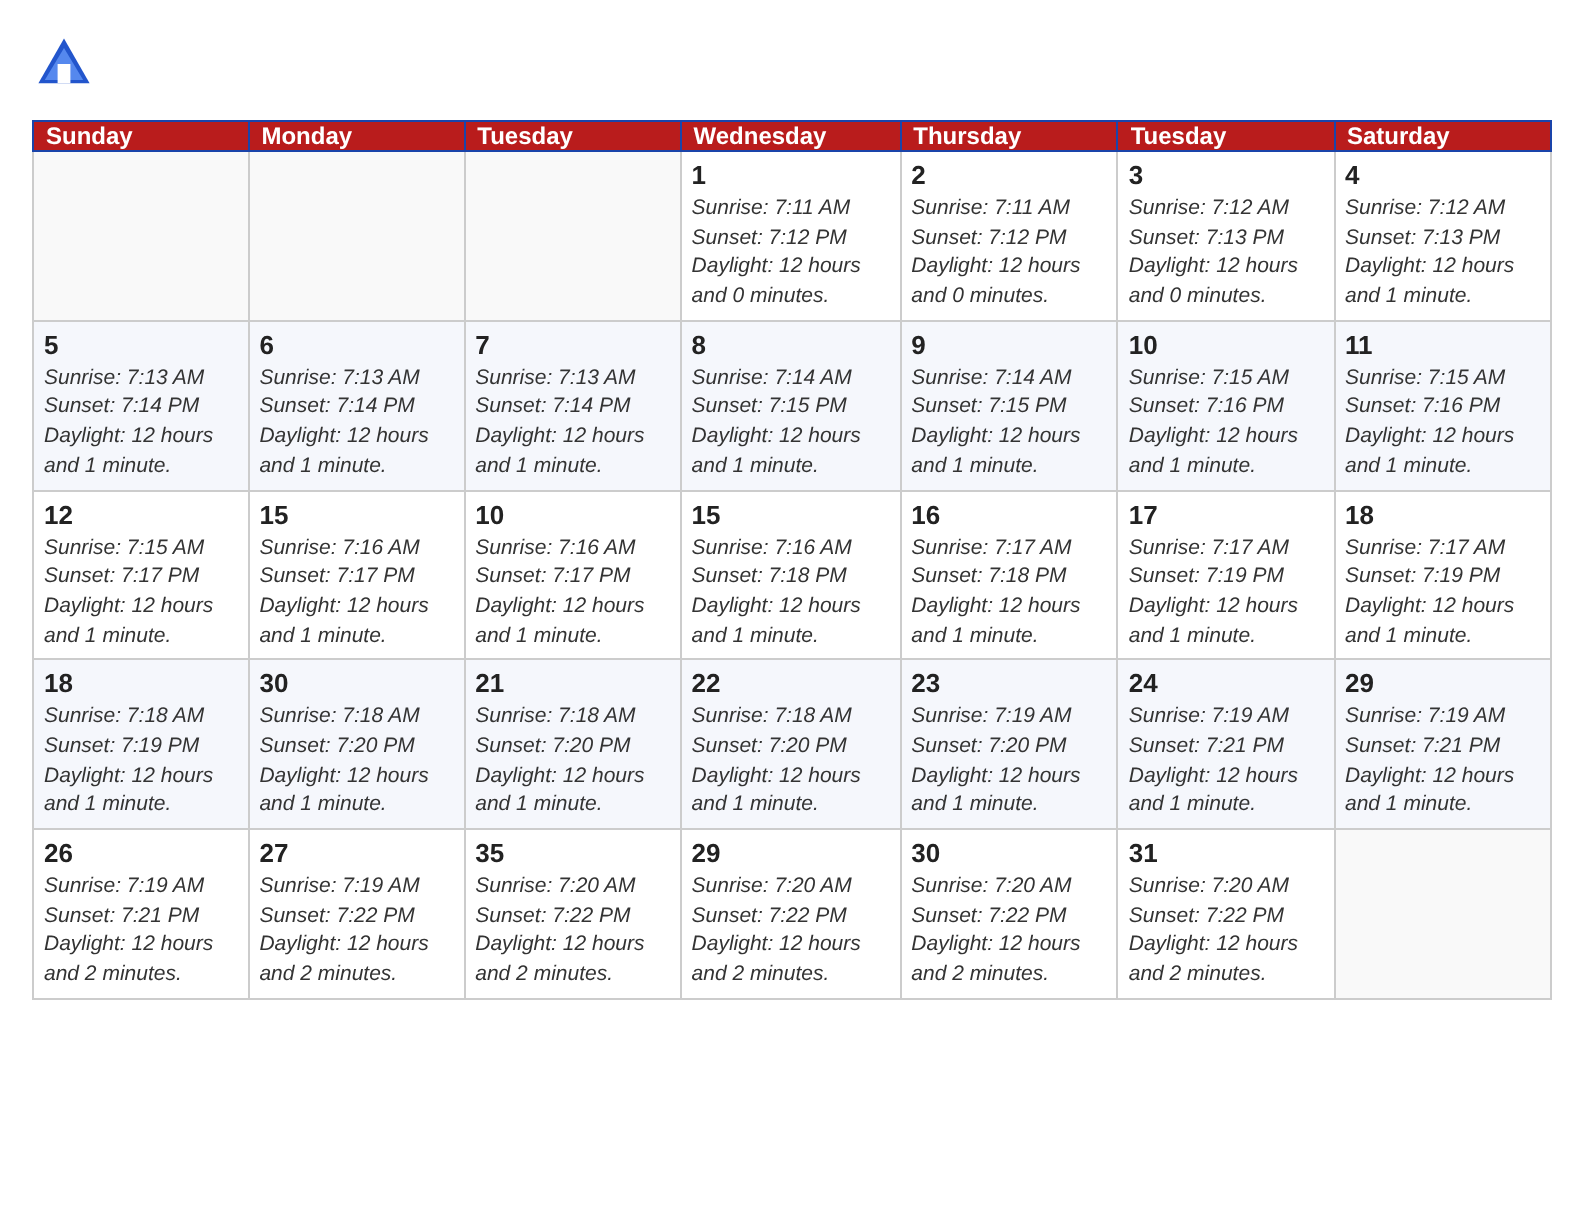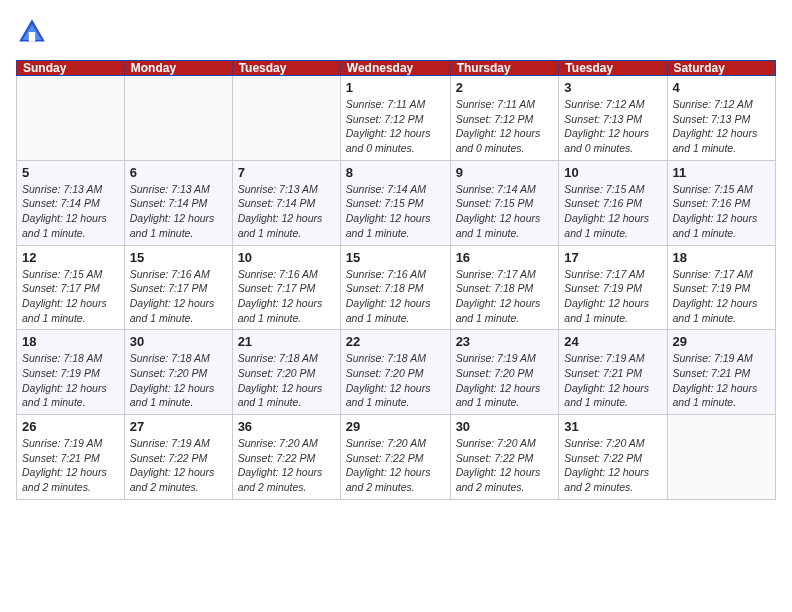--- a/index.html
+++ b/index.html
@@ -243,21 +243,21 @@
       <tr>
         <td>
           <span class="day-number">26</span>
           <div class="day-info">Sunrise: 7:19 AM<br>Sunset: 7:21 PM<br>Daylight: 12 hours<br>and 2 minutes.</div>
         </td>
         <td>
           <span class="day-number">27</span>
           <div class="day-info">Sunrise: 7:19 AM<br>Sunset: 7:22 PM<br>Daylight: 12 hours<br>and 2 minutes.</div>
         </td>
         <td>
-          <span class="day-number">36</span>
+          <span class="day-number">35</span>
           <div class="day-info">Sunrise: 7:20 AM<br>Sunset: 7:22 PM<br>Daylight: 12 hours<br>and 2 minutes.</div>
         </td>
         <td>
           <span class="day-number">29</span>
           <div class="day-info">Sunrise: 7:20 AM<br>Sunset: 7:22 PM<br>Daylight: 12 hours<br>and 2 minutes.</div>
         </td>
         <td>
           <span class="day-number">30</span>
           <div class="day-info">Sunrise: 7:20 AM<br>Sunset: 7:22 PM<br>Daylight: 12 hours<br>and 2 minutes.</div>
         </td>

